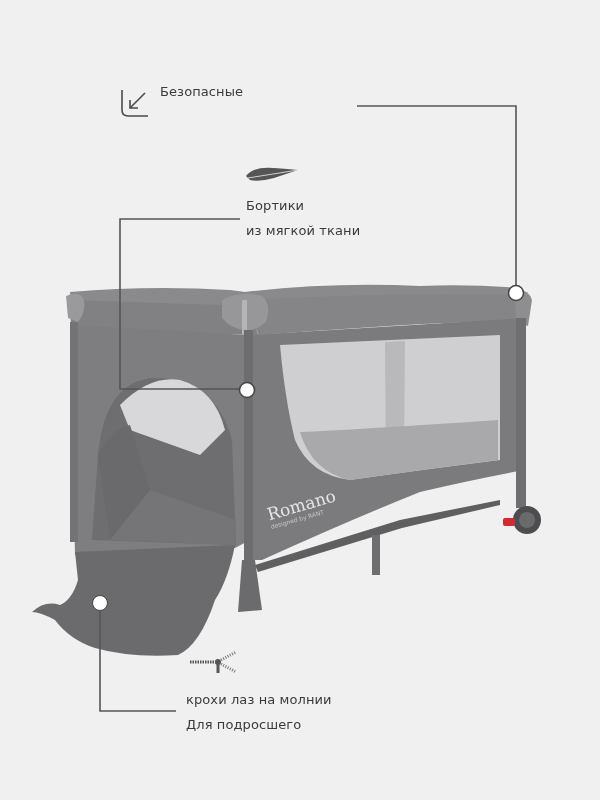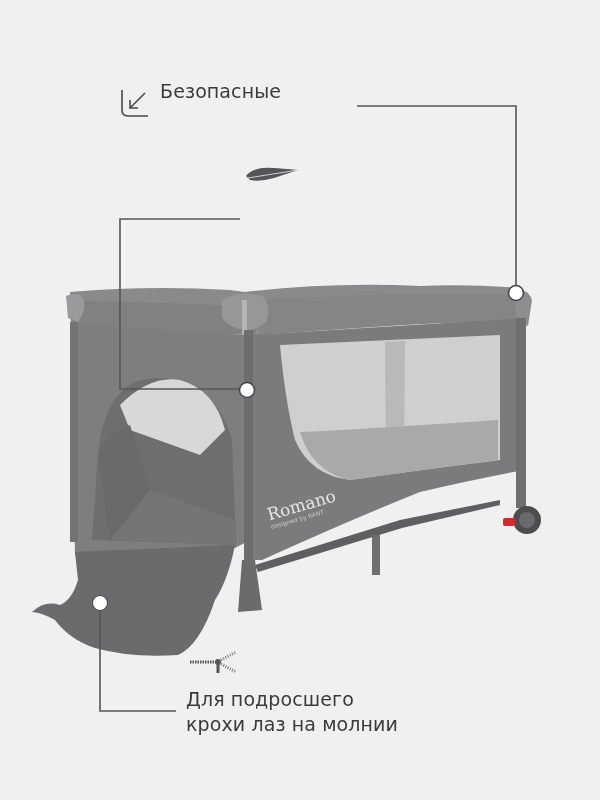--- a/index.html
+++ b/index.html
@@ -1,18 +1,18 @@
 <!DOCTYPE html>
 <html><head>
 <meta charset="utf-8">
 <style>
   html,body{margin:0;padding:0;}
   body{width:600px;height:800px;background:#f1f0f0;position:relative;overflow:hidden;font-family:"DejaVu Sans","Liberation Sans",sans-serif;}
   .stage{position:absolute;left:0;top:0;width:600px;height:800px;}
-  .caption{position:absolute;color:#3b3a3b;font-size:19px;line-height:25px;letter-spacing:0.1px;font-weight:400;}
+  .caption{position:absolute;color:#3b3a3b;font-size:13px;line-height:25px;letter-spacing:0.1px;font-weight:400;}
   .caption span{display:block;white-space:nowrap;}
   .icon{position:absolute;}
   svg{display:block;}
   .leader{position:absolute;left:0;top:0;}
 </style>
 </head>
 <body>
 
 <div class="stage">
 
@@ -85,28 +85,32 @@
   <div class="caption" style="left:160px;top:79px;">
     <span>Безопасные</span>
   </div>
 
   <div class="icon" style="left:244px;top:164px;">
     <svg width="56" height="20" viewBox="0 0 56 20">
       <path d="M2 12 Q10 2 30 4 Q44 5 54 6 Q42 10 30 14 Q16 18 6 16 Z" fill="#555456"></path>
       <line x1="4" y1="14" x2="54" y2="6" stroke="#f1f0f0" stroke-width="0.8"></line>
     </svg>
   </div>
+  <div class="caption" style="left:246px;top:193px;">
+    <span>Бортики</span>
+    <span>из мягкой ткани</span>
+  </div>
 
   <div class="icon" style="left:190px;top:650px;">
     <svg width="52" height="26" viewBox="0 0 52 26">
       <line x1="0" y1="12" x2="26" y2="12" stroke="#555" stroke-width="3" stroke-dasharray="1.5 1"></line>
       <circle cx="28" cy="12" r="3" fill="#555"></circle>
       <rect x="26.5" y="14" width="3" height="9" fill="#555"></rect>
       <path d="M31 10 L46 2" stroke="#777" stroke-width="3" stroke-dasharray="1 1.5"></path>
       <path d="M31 14 L46 22" stroke="#777" stroke-width="3" stroke-dasharray="1 1.5"></path>
     </svg>
   </div>
   <div class="caption" style="left:186px;top:687px;">
+    <span>крохи лаз на молнии</span>
     <span>Для подросшего</span>
-    <span>крохи лаз на молнии</span>
   </div>
 
 </div>
 
 </body></html>

